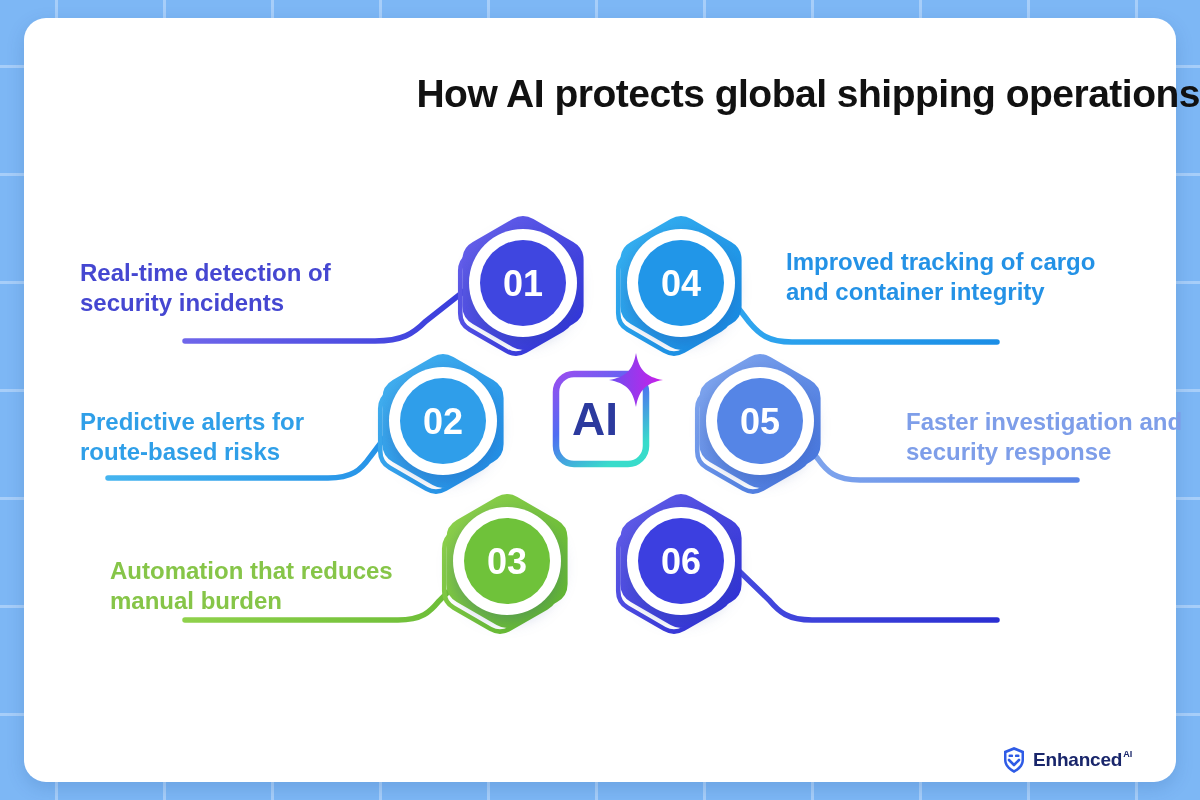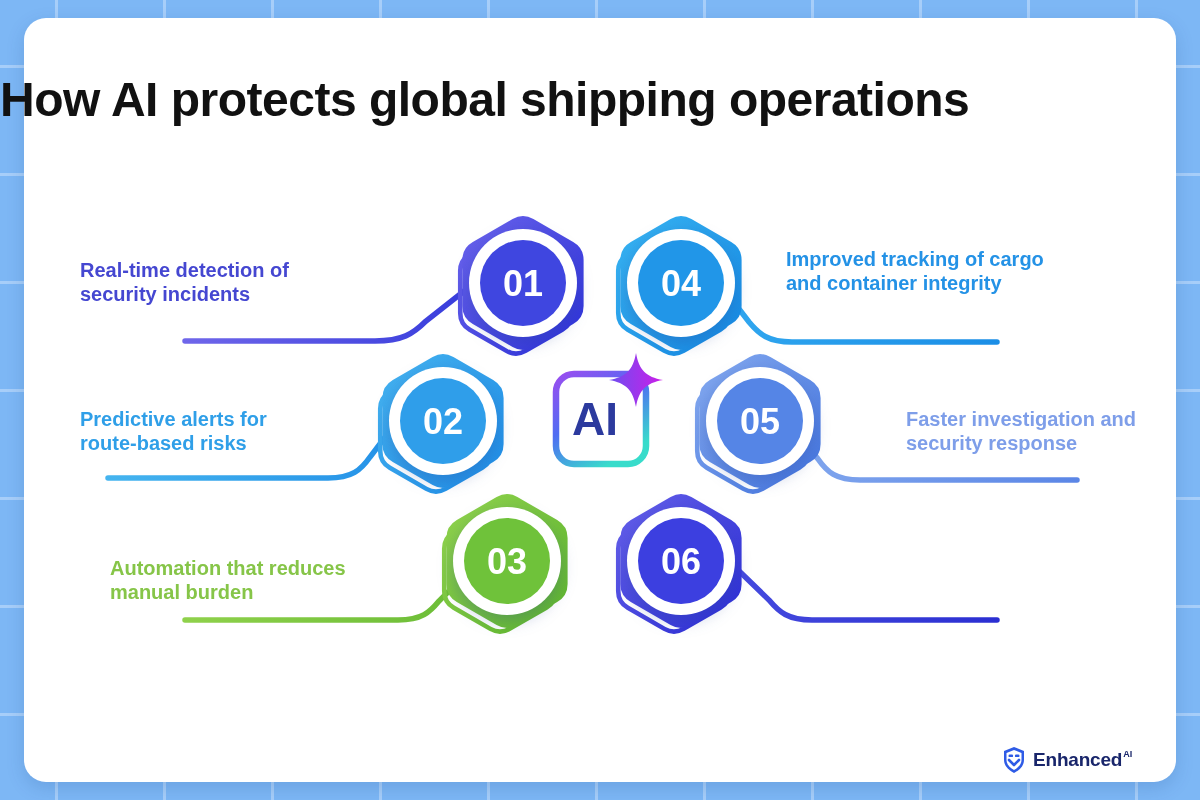--- a/index.html
+++ b/index.html
@@ -13,39 +13,39 @@
     background-size:108px 108px;
     background-position:55px 65px;
   }
   #stage{position:absolute;inset:0;}
   .card{
     position:absolute;left:24px;top:18px;width:1152px;height:764px;
     background:#ffffff;border-radius:22px;
     box-shadow:0 6px 18px rgba(30,70,140,.18);
   }
   .title{
-    position:absolute;left:0;top:72px;width:1200px;text-align:left;
-    font-size:48px;font-weight:800;letter-spacing:-.5px;color:#111;
+    position:absolute;left:0;top:72px;width:1200px;text-align:right;
+    font-size:39px;font-weight:800;letter-spacing:-.5px;color:#111;
   }
   svg.connectors{position:absolute;left:0;top:0;width:1200px;height:800px;}
   svg.connectors path{fill:none;stroke-width:5.5;stroke-linecap:round;}
   .node{position:absolute;width:150px;height:150px;}
   .node svg{width:100%;height:100%;overflow:visible;}
   #n1{left:448px;top:208px}
   #n4{left:606px;top:208px}
   #n2{left:368px;top:346px}
   #n5{left:685px;top:346px}
   #n3{left:432px;top:486px}
   #n6{left:606px;top:486px}
   .hex.outline{fill:none;stroke-width:5;stroke-linejoin:round;}
   .hex.solid{stroke:none;}
   circle.ring{fill:#ffffff;filter:drop-shadow(0 6px 8px rgba(40,70,150,.28));}
   text.num{fill:#ffffff;font-family:"Liberation Sans",sans-serif;font-size:36px;font-weight:700;text-anchor:middle;}
   .lbl{
-    position:absolute;font-size:20px;font-weight:700;line-height:24px;
+    position:absolute;font-size:24px;font-weight:700;line-height:30px;
     white-space:pre-line;
   }
   #l1{left:80px;top:258px;width:300px;}
   #l2{left:80px;top:407px;width:300px;}
   #l3{left:110px;top:556px;width:340px;}
   #l4{left:786px;top:247px;width:360px;}
   #l5{left:862px;top:407px;width:330px;}
   #l6{left:792px;top:556px;width:400px;}
   .ai-badge{position:absolute;left:545px;top:346px;width:125px;height:125px;}
   .ai-badge svg{width:100%;height:100%;overflow:visible;}

